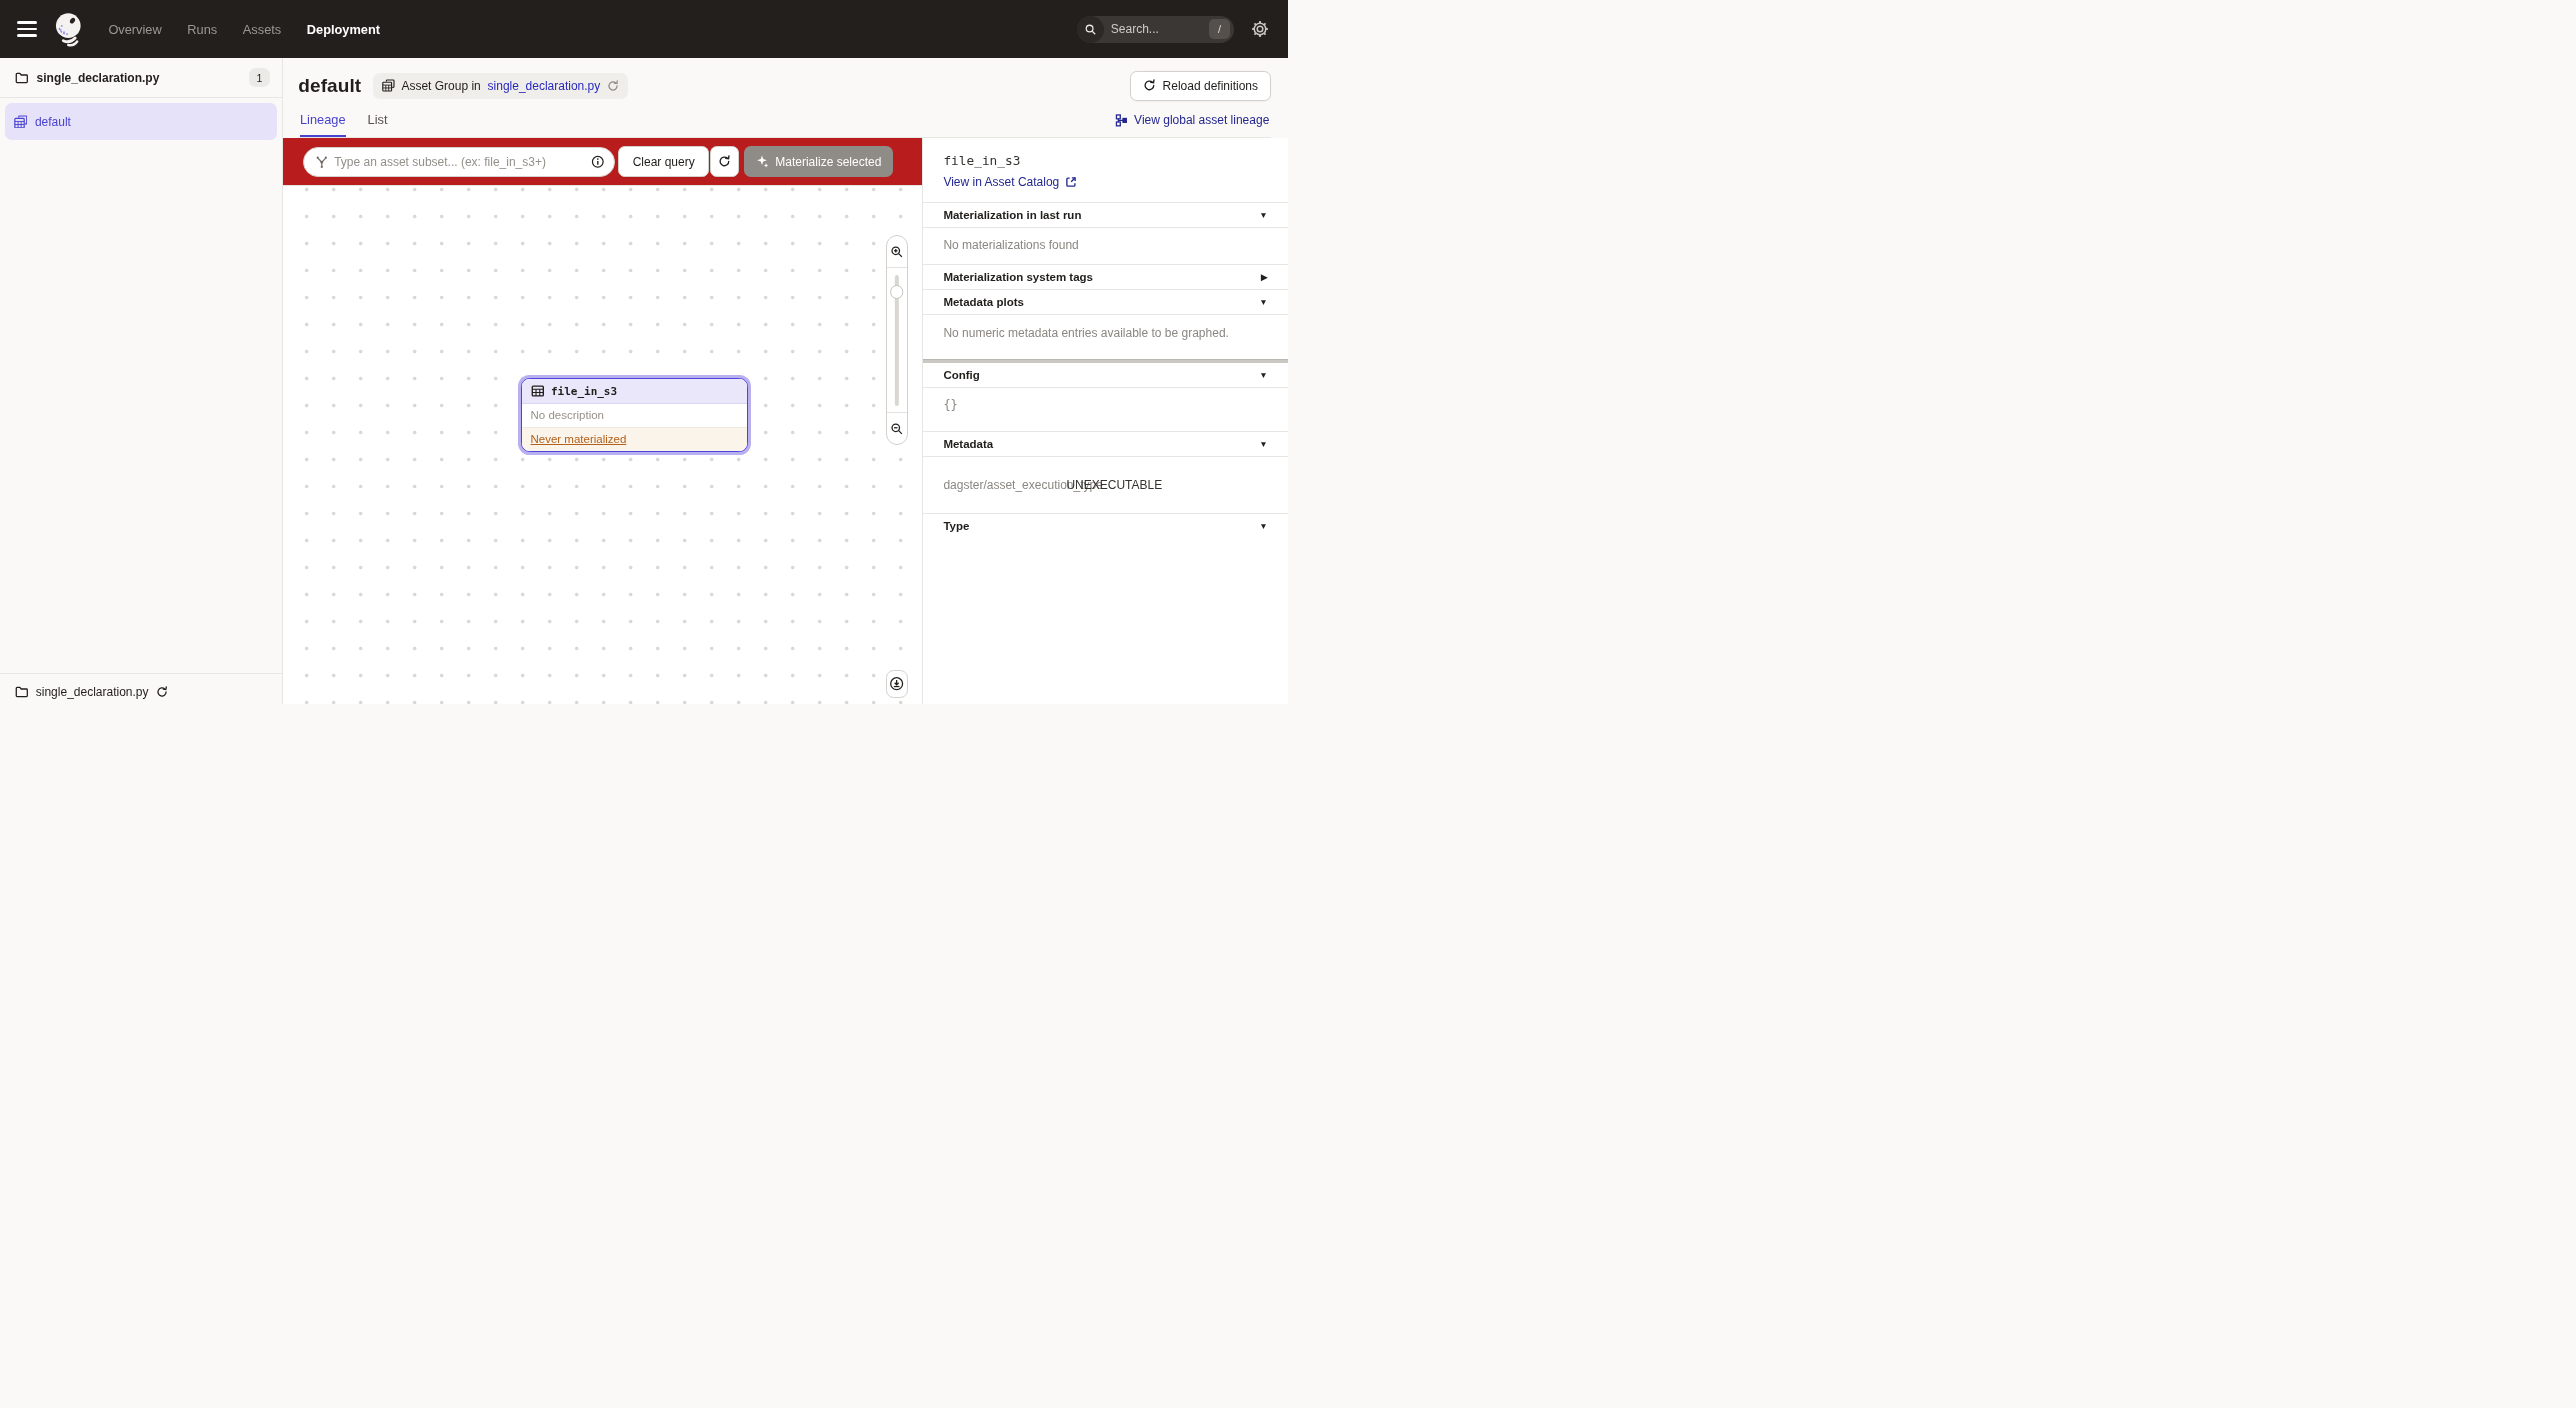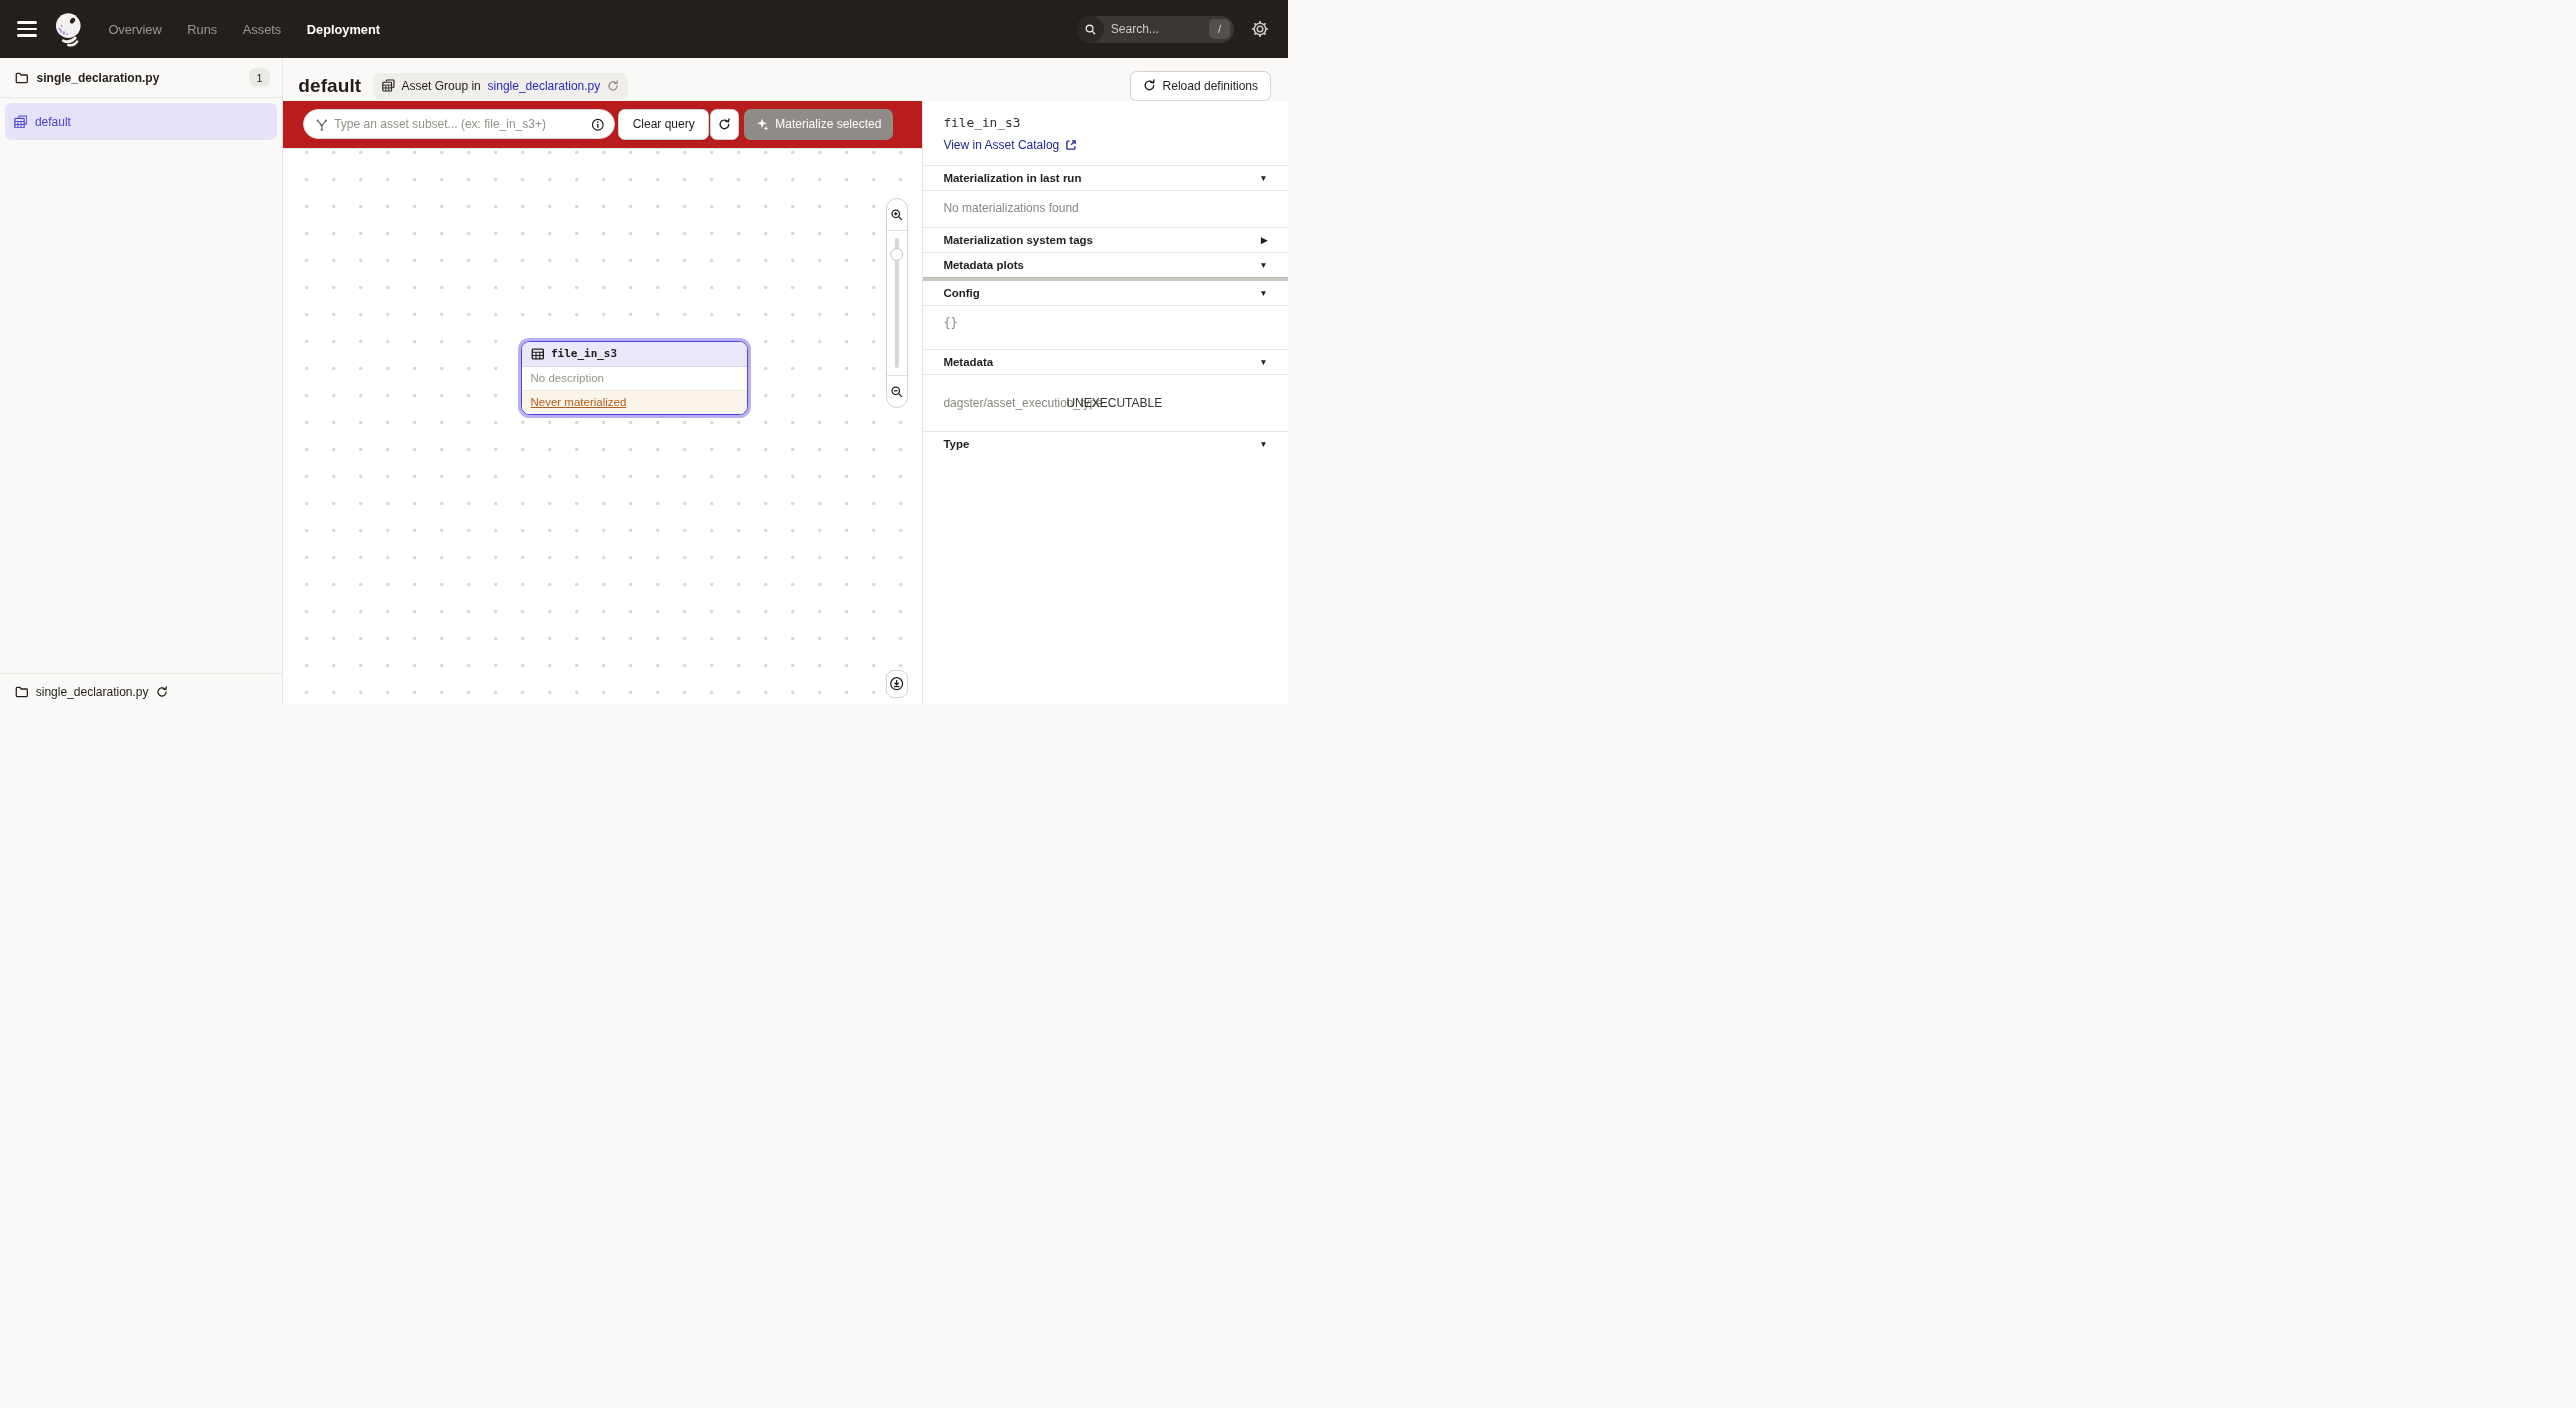--- a/index.html
+++ b/index.html
@@ -312,20 +312,34 @@
         </span>
         <button class="reload-btn">
           <svg width="12.8" height="12.8" viewBox="0 0 16 16" fill="none" stroke="#211E1B" stroke-width="1.7" stroke-linecap="round">
             <path d="M13.4 8 a5.4 5.4 0 1 1-1.6-3.85"></path>
             <polyline points="13.7,1.2 13.2,4.7 9.7,4.1" fill="none"></polyline>
           </svg>
           <span>Reload definitions</span>
         </button>
       </div>
 
+      <div class="tabs-row">
+        <span class="tab active">Lineage</span>
+        <span class="tab">List</span>
+        <span class="global-link">
+          <svg width="12.8" height="12.8" viewBox="0 0 16 16" fill="none" stroke="currentColor" stroke-width="1.6">
+            <rect x="1.8" y="1.2" width="4.8" height="4.8"></rect>
+            <rect x="1.8" y="10" width="4.8" height="4.8"></rect>
+            <line x1="4.2" y1="6" x2="4.2" y2="10"></line>
+            <line x1="4.2" y1="8" x2="10" y2="8"></line>
+            <rect x="10" y="5.6" width="4.8" height="4.8" fill="currentColor"></rect>
+          </svg>
+          <span>View global asset lineage</span>
+        </span>
+      </div>
     </div>
 
     <div class="workspace">
 
       <div class="lineage">
         <div class="lineage-toolbar">
           <div class="query-box">
             <svg class="query-graph-icon" width="13.6" height="13.6" viewBox="0 0 16 16" stroke="currentColor" stroke-width="1.4" fill="none">
               <line x1="8" y1="8.5" x2="3.4" y2="3.6"></line>
                 <line x1="8" y1="8.5" x2="12.6" y2="3.6"></line>
@@ -428,20 +442,21 @@
 
         <div class="sec-h">
           <span>Materialization system tags</span>
           <span class="caret">▶</span>
         </div>
 
         <div class="sec-h">
           <span>Metadata plots</span>
           <span class="caret">▼</span>
         </div>
+        <div class="sec-c tall">No numeric metadata entries available to be graphed.</div>
 
         <div class="splitter"></div>
 
         <div class="sec-h" style="border-top:none">
           <span>Config</span>
           <span class="caret">▼</span>
         </div>
         <div class="sec-c tall mono">{}</div>
 
         <div class="sec-h">

